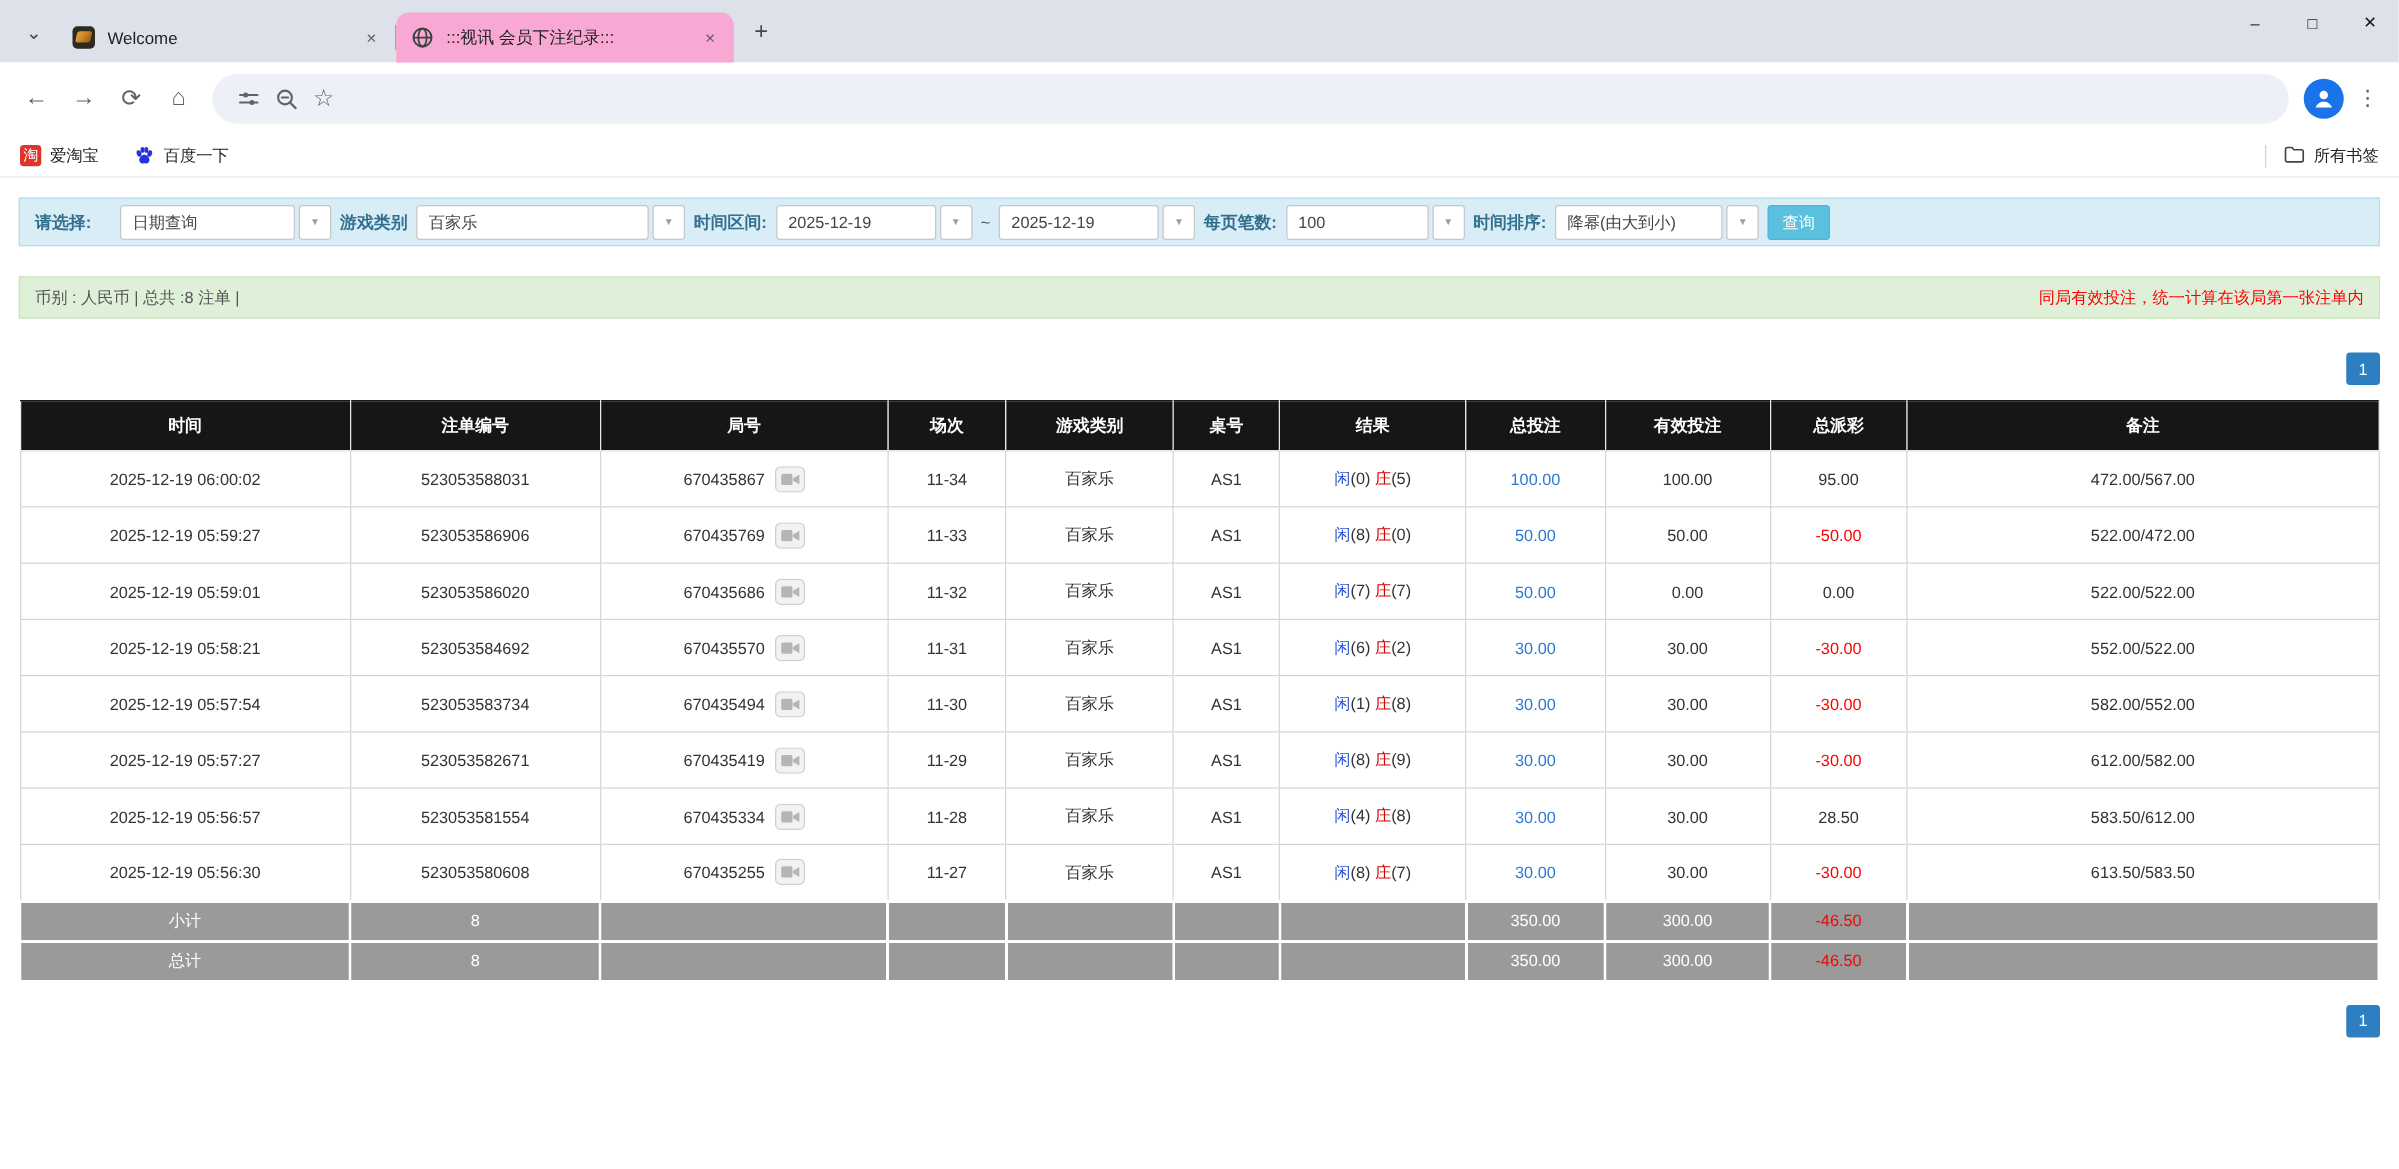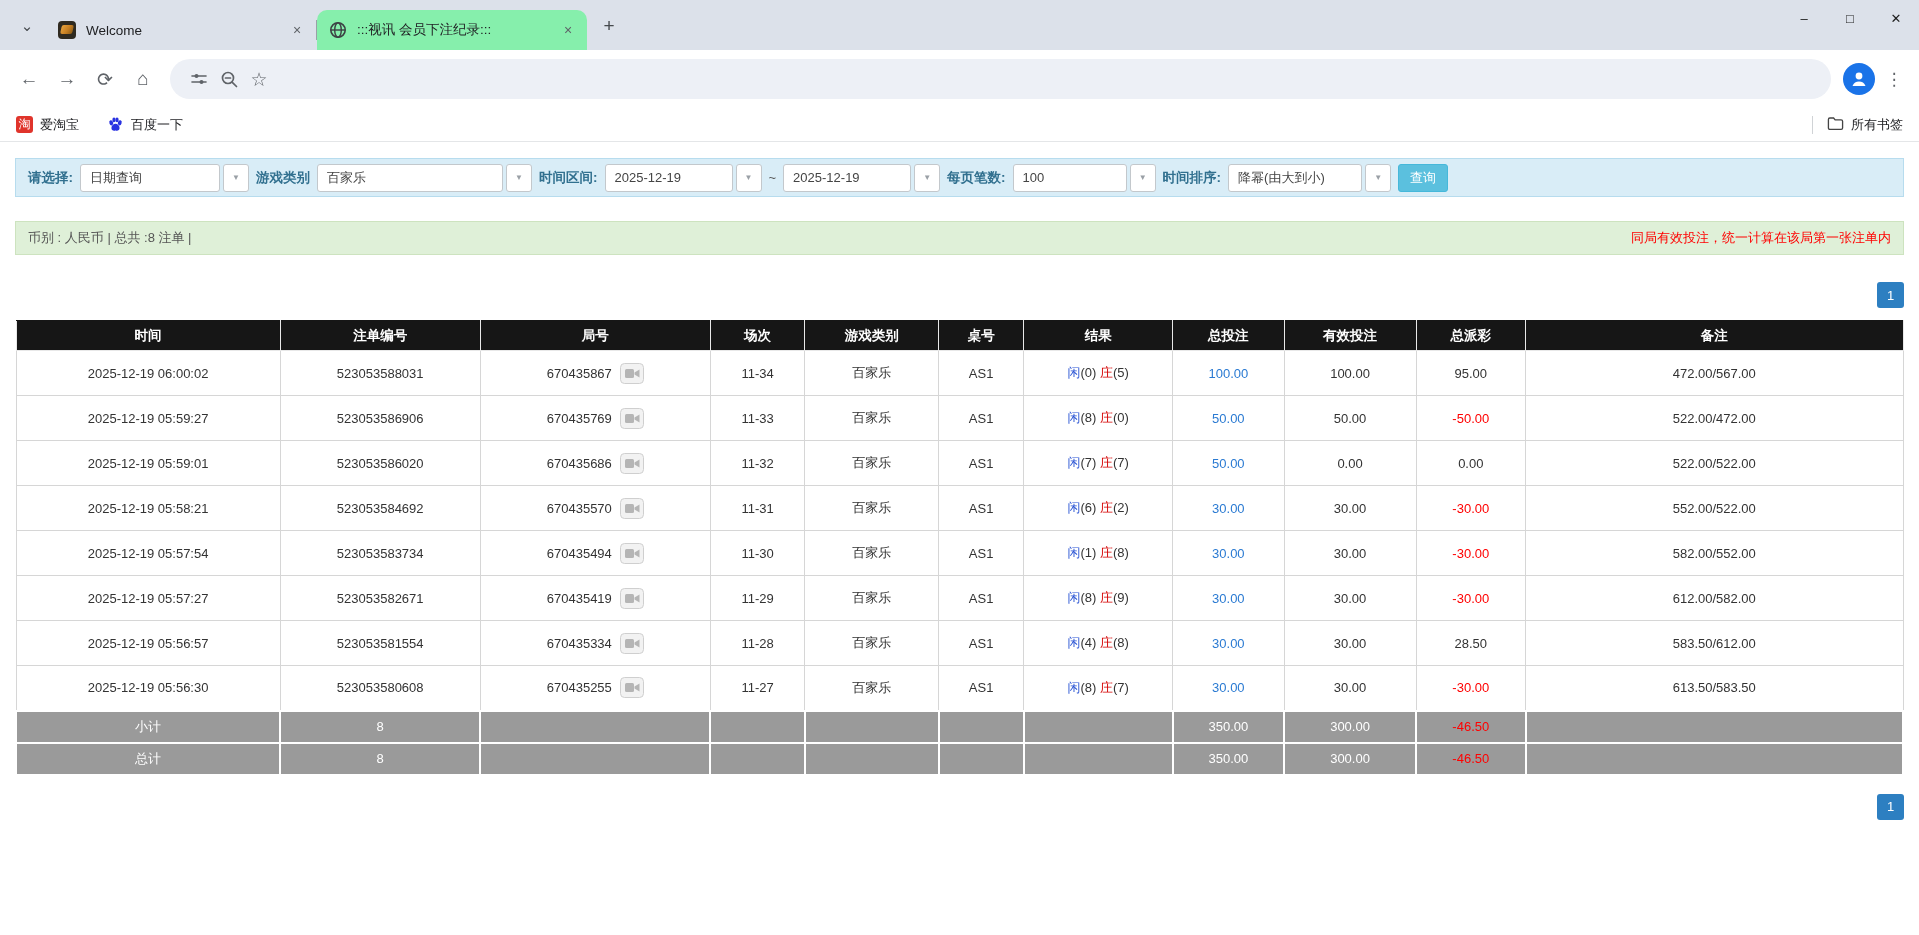--- a/index.html
+++ b/index.html
@@ -5,21 +5,21 @@
   * { margin:0; padding:0; box-sizing:border-box; }
   html,body { width:1919px; height:935px; overflow:hidden; background:#fff;
     font-family:"Liberation Sans","DejaVu Sans",sans-serif; }
 
   
   .titlebar { height:50px; background:#dce1ea; display:flex; align-items:flex-end; }
   .tab-search { width:30px; height:30px; margin:0 4px 9px 12px; border-radius:50%;
     display:flex; align-items:center; justify-content:center; color:#45494d; font-size:15px; }
   .tab { width:270px; height:40px; display:flex; align-items:center; padding:0 10px 0 12px;
     border-radius:10px 10px 0 0; color:#3c4043; font-size:13.5px; position:relative; }
-  .tab.active { background:#86efac; }
+  .tab.active { background:#f9a8d4; }
   .tab .favicon { width:18px; height:18px; margin-right:10px; flex:0 0 auto; }
   .tab .t-label { flex:1; overflow:hidden; white-space:nowrap; text-overflow:ellipsis; color:#202124; }
   .tab .t-close { width:18px; height:18px; border-radius:50%; display:flex; align-items:center;
     justify-content:center; font-size:14px; color:#5f6368; margin-left:8px; }
   .tab-divider { width:1px; height:20px; background:#9aa0a6; margin-bottom:10px; }
   .welcome-fav { background:#2f2a20; border-radius:4px; position:relative; overflow:hidden; }
   .welcome-fav::after { content:""; position:absolute; left:3px; top:4px; width:12px; height:9px;
     background:linear-gradient(115deg,#e8a33d 0%,#c77f22 55%,#8a5a14 100%); border-radius:2px;
     transform:skewX(-12deg); }
   .newtab-btn { width:28px; height:28px; margin:0 0 10px 8px; border-radius:50%;
@@ -72,21 +72,21 @@
   .info-note { margin-left:auto; color:#f00; font-size:13px; }
 
   .pager-row { display:flex; justify-content:flex-end; }
   .pager-top { margin-top:27px; }
   .pager-bottom { margin-top:18px; }
   .pager { min-width:27px; height:26px; background:#2d7fc1; color:#fff; border-radius:3px;
     display:flex; align-items:center; justify-content:center; font-size:13px; padding:0 6px; }
 
   table.records { margin-top:12px; width:100%; border-collapse:collapse; table-layout:fixed;
     font-size:13px; color:#333; }
-  table.records th { background:#161616; color:#fff; font-weight:bold; height:30px;
+  table.records th { background:#161616; color:#fff; font-weight:bold; height:40px;
     border:1px solid #e8e8e8; border-top:1px solid #161616; font-size:13.5px; }
   table.records td { height:45px; border:1px solid #d6d6d6; text-align:center; background:#fff;
     padding:0 4px; overflow:hidden; white-space:nowrap; }
   table.records tr.sum td { background:#9a9a9a; color:#fff; height:32px; border:2px solid #fff; }
   .pl { color:#2b55d4; }
   .bk { color:#d40000; }
   .link { color:#2a7ad2; }
   .neg { color:#f00; }
   .round-wrap { display:inline-flex; align-items:center; gap:8px; }
   .vbtn { display:inline-flex; }
@@ -185,21 +185,21 @@
     </span>
     <span>所有书签</span>
   </div>
 </div>
 
 <div class="content">
 
   <div class="filter-panel">
     <span class="f-label">请选择:</span>
     <span class="sel">
-      <span class="sel-field" style="width:140px;">日期查询</span>
+      <span class="sel-field" style="width:140px;margin-left:16px;">日期查询</span>
       <span class="sel-arrow">▼</span>
     </span>
 
     <span class="f-label">游戏类别</span>
     <span class="sel">
       <span class="sel-field" style="width:186px;">百家乐</span>
       <span class="sel-arrow">▼</span>
     </span>
 
     <span class="f-label">时间区间:</span>

